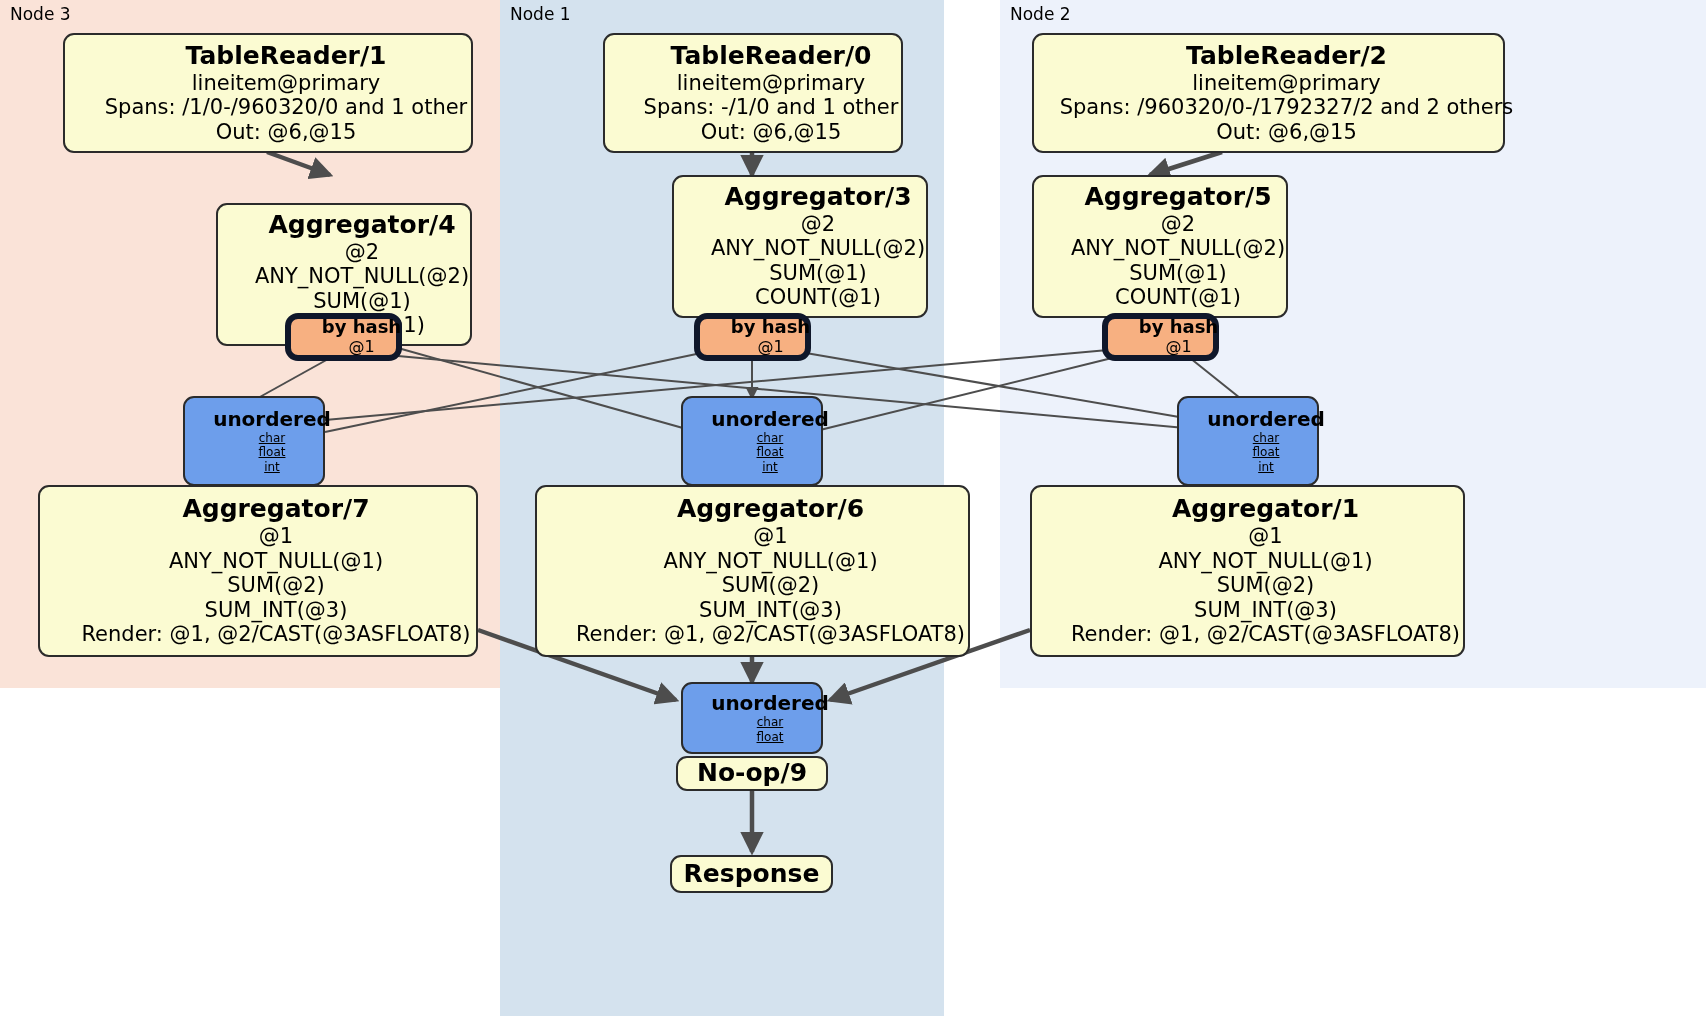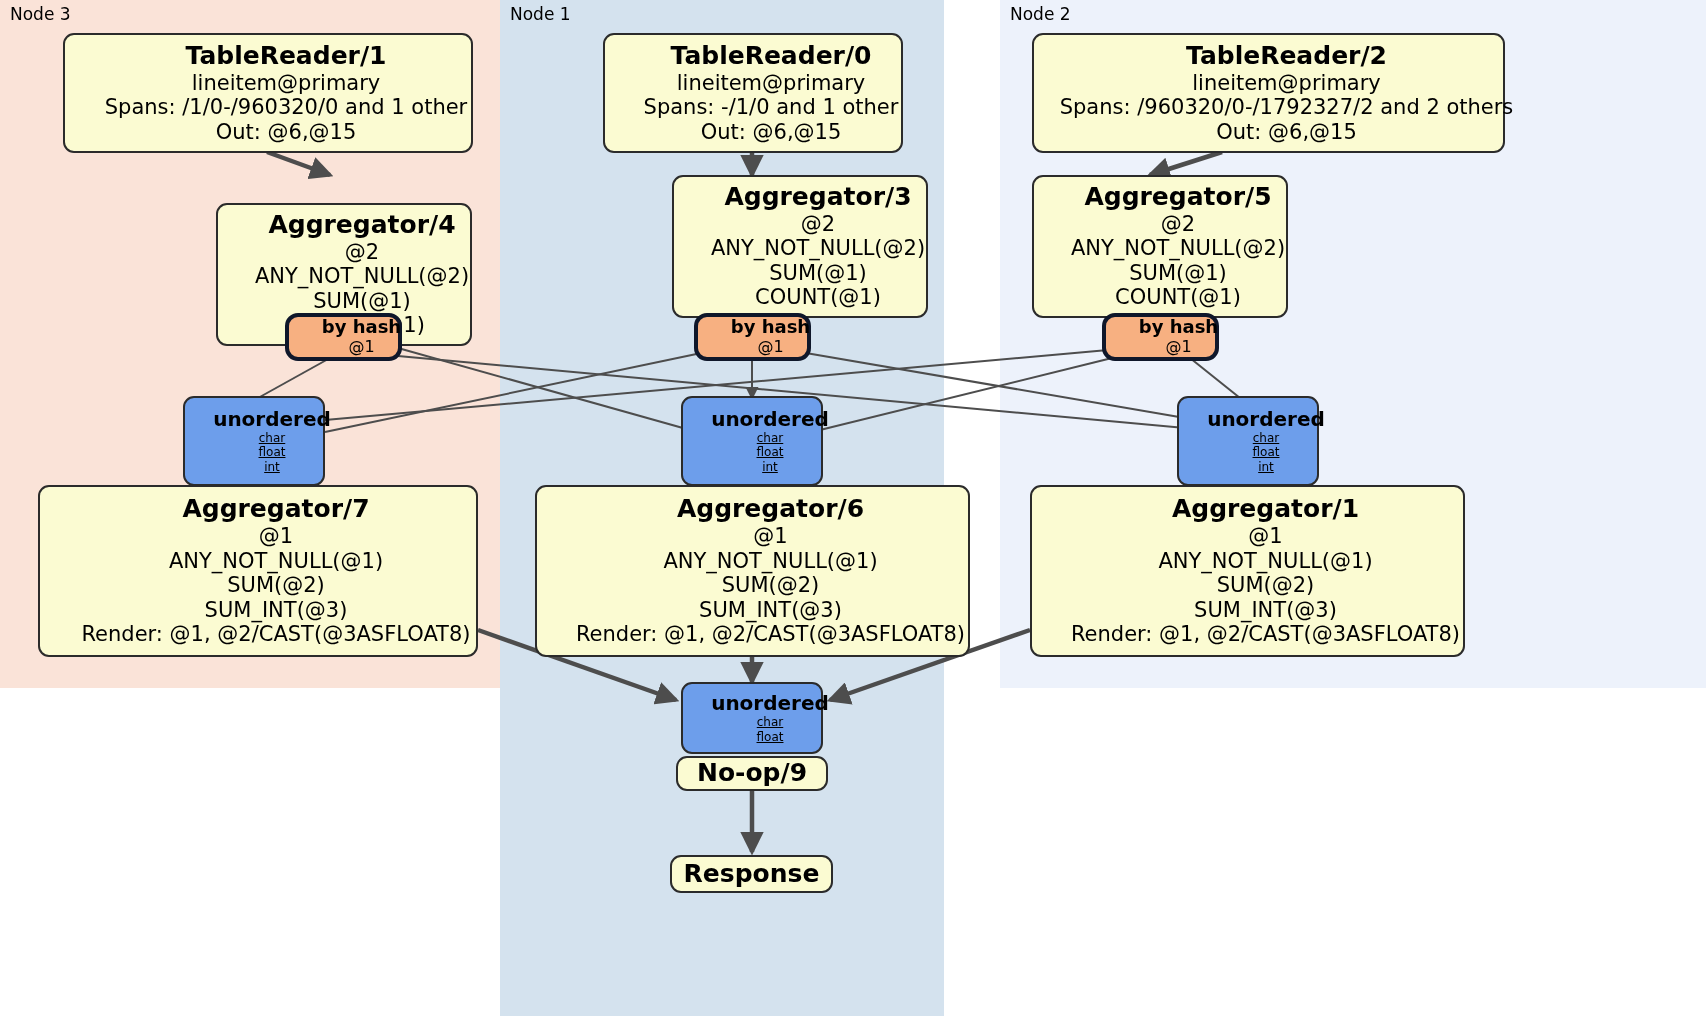--- a/index.html
+++ b/index.html
@@ -78,21 +78,21 @@
 
   
   .tight {
     padding: 2px 14px;
   }
   .tight .title { font-size: 25px; }
 
   
   .router {
     background: #f7b081;
-    border: 4px solid #0f172a;
+    border: 6px solid #0f172a;
     border-radius: 13px;
     color: #000;
     z-index: 5;
   }
   .router .title { font-size: 18px; font-weight: bold; }
   .router .line  { font-size: 16px; }
 
   
   .sync {
     background: #6d9eeb;

